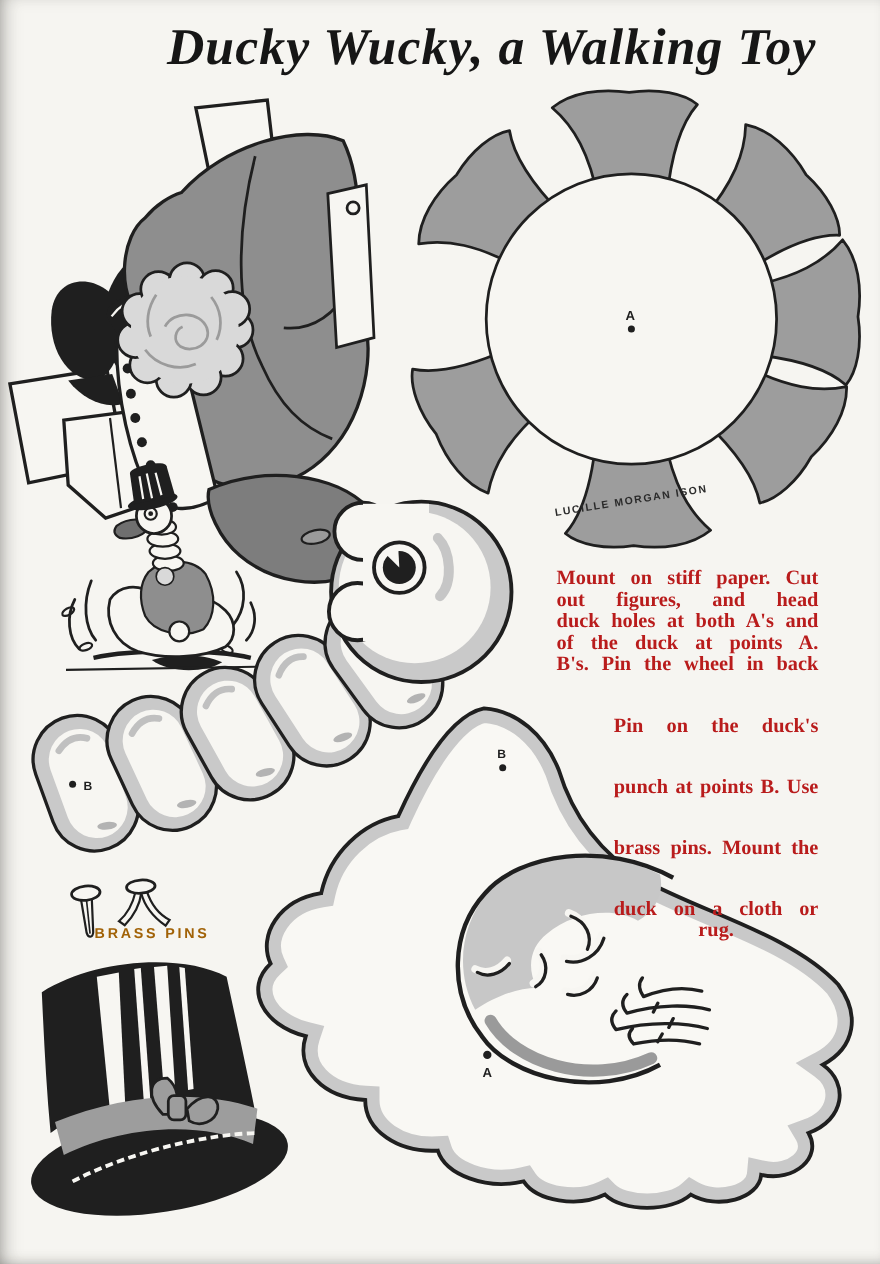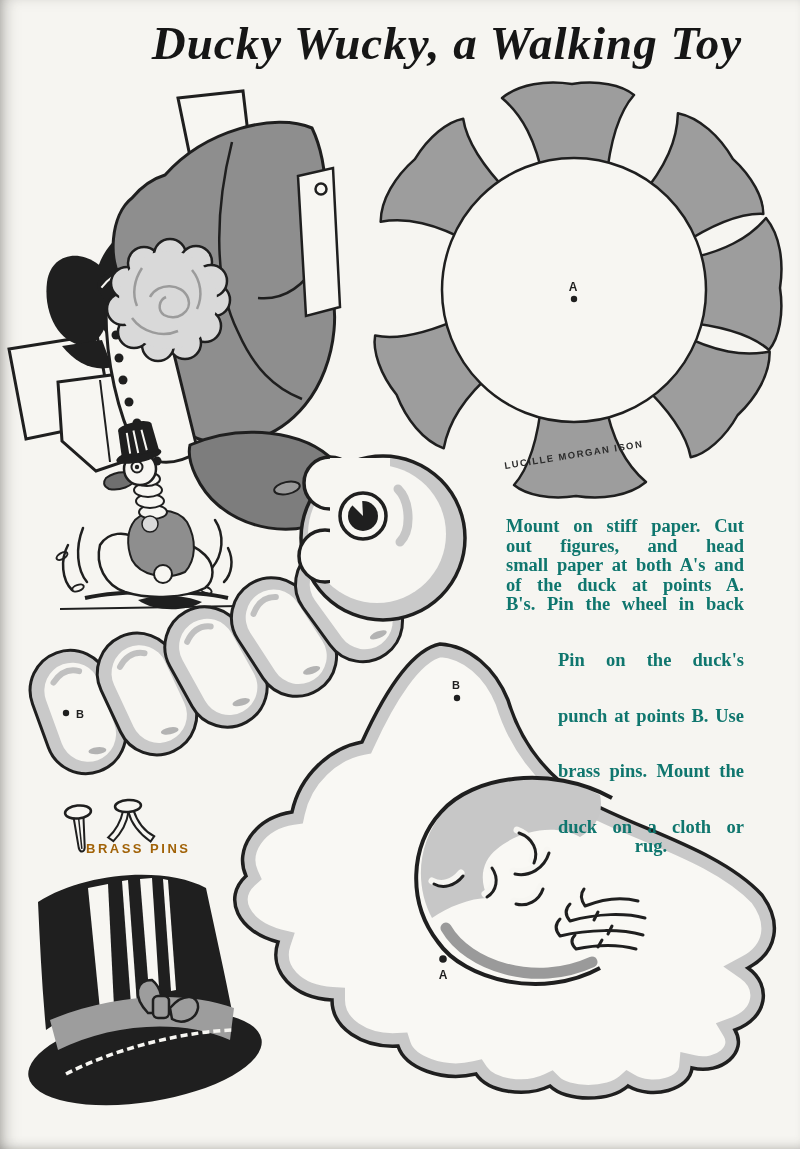--- a/index.html
+++ b/index.html
@@ -9,21 +9,21 @@
     background:#f6f5f1;overflow:hidden;
     box-shadow:inset 10px 0 18px -10px rgba(60,58,54,.55), inset 0 -8px 14px -10px rgba(60,58,54,.35);
   }
   .title{
     position:absolute;left:0;top:16px;width:800px;text-align:center;
     font:italic 700 47px/1.15 "Liberation Serif",serif;color:#161616;letter-spacing:1px;margin-left:47px;
   }
   svg{position:absolute;left:0;top:0;}
   .instr{position:absolute;left:506px;top:517px;width:238px;}
   .instr .ln{
-    font:700 18.5px/19.6px "Liberation Serif",serif;color:#0f766e;
+    font:700 18.5px/19.6px "Liberation Serif",serif;color:#b91c1c;
     text-align:justify;text-align-last:justify;white-space:normal;
   }
   .instr .ln.sub{width:186px;margin-left:auto;margin-top:36px;}
   .instr .ln.last{width:186px;margin-left:auto;text-align:center;text-align-last:center;}
   .pinlabel{
     position:absolute;left:86px;top:841px;
     font:700 13px "Liberation Sans",sans-serif;color:#a16207;letter-spacing:2.5px;
   }
   .ink{stroke:#1f1f1f;fill:none;}
 </style>
@@ -267,21 +267,21 @@
         <path d="M 170,1008 C 184,992 199,995 198,1008 C 196,1020 182,1025 172,1019 Z"></path>
         <rect x="153" y="996" width="16" height="22" rx="5"></rect>
       </g>
       <path d="M 66,1074 C 120,1046 190,1031 234,1030" stroke="#f7f6f2" stroke-width="3.5" fill="none" stroke-dasharray="7 4"></path>
     </g>
   </svg>
 
   <div class="instr">
     <div class="ln">Mount on stiff paper. Cut</div>
     <div class="ln">out figures, and head</div>
-    <div class="ln">small paper at both A's and</div>
+    <div class="ln">duck holes at both A's and</div>
     <div class="ln">of the duck at points A.</div>
     <div class="ln">B's. Pin the wheel in back</div>
     <div class="ln sub">Pin on the duck's</div>
     <div class="ln sub">punch at points B. Use</div>
     <div class="ln sub">brass pins. Mount the</div>
     <div class="ln sub">duck on a cloth or</div>
     <div class="ln last">rug.</div>
   </div>
 
   <div class="pinlabel">BRASS PINS</div>

